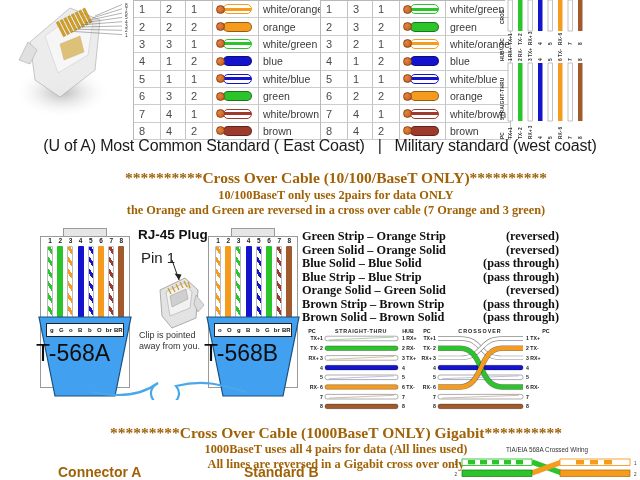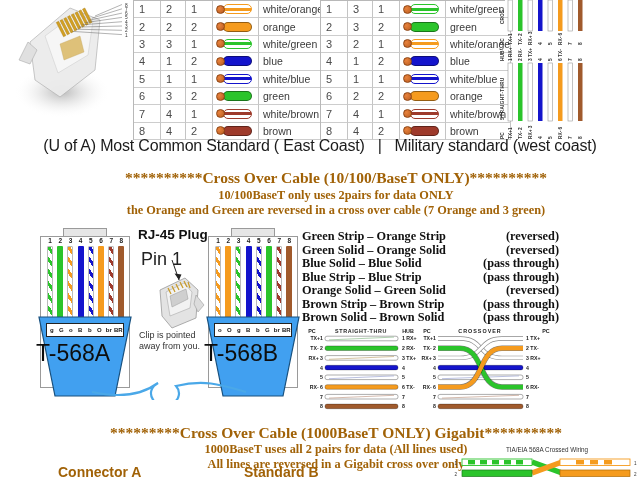--- a/index.html
+++ b/index.html
@@ -37,21 +37,21 @@
   .plug .wire{position:absolute;top:18px;width:6px;height:72px;border-radius:1px}
   .plug .wire.solid{background:var(--c)}
   .plug .wire.stripe{background:repeating-linear-gradient(55deg,#fff 0 4px,var(--c) 4px 7px);border:.5px solid #bbb}
   .plug .boot{position:absolute;left:0;top:88px;width:98px;height:82px}
   .plug .letters{position:absolute;left:10px;top:95px;width:78px;height:14px;background:#fff;border:1px solid #222;
       display:flex;align-items:center}
   .plug .letters span{flex:1;text-align:center;font-size:6px;font-weight:700;color:#111}
   .plug .plabel{position:absolute;left:0;top:112px;width:98px;font-size:23px;color:#0d0d0d}
 
   .rjc-title{position:absolute;left:138px;top:227px;width:70px;font-size:13.5px;font-weight:700;color:#111}
-  .rjc-pin{position:absolute;left:141px;top:249px;font-size:18px;color:#222}
+  .rjc-pin{position:absolute;left:141px;top:249px;font-size:15px;color:#222}
   .rjc-note{position:absolute;left:139px;top:330px;width:62px;font-size:9px;color:#333;line-height:10.5px}
 
   
   .maplist{position:absolute;left:302px;top:229px;width:257px;font-family:"Liberation Serif",serif}
   .maplist .row{display:flex;justify-content:space-between;height:13.55px;font-size:12.3px;font-weight:700;color:#111}
 
   .connlabel{position:absolute;top:464px;font-size:14px;font-weight:700;color:#a16207}
 </style>
 </head>
 <body>
@@ -484,21 +484,21 @@
         <text x="138" y="64.9" text-anchor="end" font-size="5.2" font-weight="700" fill="#1a1a1a">RX- 6</text>
         <text x="228" y="64.9" text-anchor="start" font-size="5.2" font-weight="700" fill="#1a1a1a">6 RX-</text>
         <text x="138" y="74.6" text-anchor="end" font-size="5.2" font-weight="700" fill="#1a1a1a">7</text>
         <text x="228" y="74.6" text-anchor="start" font-size="5.2" font-weight="700" fill="#1a1a1a">7</text>
         <text x="138" y="84.3" text-anchor="end" font-size="5.2" font-weight="700" fill="#1a1a1a">8</text>
         <text x="228" y="84.3" text-anchor="start" font-size="5.2" font-weight="700" fill="#1a1a1a">8</text>
       </svg></div>
 
   <div class="sect" style="top:424px">
     <div class="h1">*********Cross Over Cable  (1000BaseT ONLY) Gigabit**********</div>
-    <div class="h2" style="width:460px;margin:0 auto">1000BaseT  uses all 2 pairs for data (All lines used)</div>
+    <div class="h2" style="width:460px;margin:0 auto">1000BaseT  uses all 4 pairs for data (All lines used)</div>
     <div class="h2" style="width:460px;margin:0 auto">All lines are reversed in a Gigabit cross over only</div>
   </div>
 
   <div class="connlabel" style="left:58px">Connector A</div>
   <div class="connlabel" style="left:244px">Standard B</div>
 
   <div class="abs" id="tia" style="left:448px;top:443px;width:192px;height:37px"><svg width="192" height="37" viewBox="0 0 192 37">
     <text x="99" y="9" text-anchor="middle" font-size="6.3" fill="#333">TIA/EIA 568A Crossed Wiring</text>
     <line x1="84" y1="19" x2="114" y2="30" stroke="#2BC42B" stroke-width="5.5"></line>
     <line x1="84" y1="30" x2="114" y2="19" stroke="#F59B1E" stroke-width="5.5"></line>

